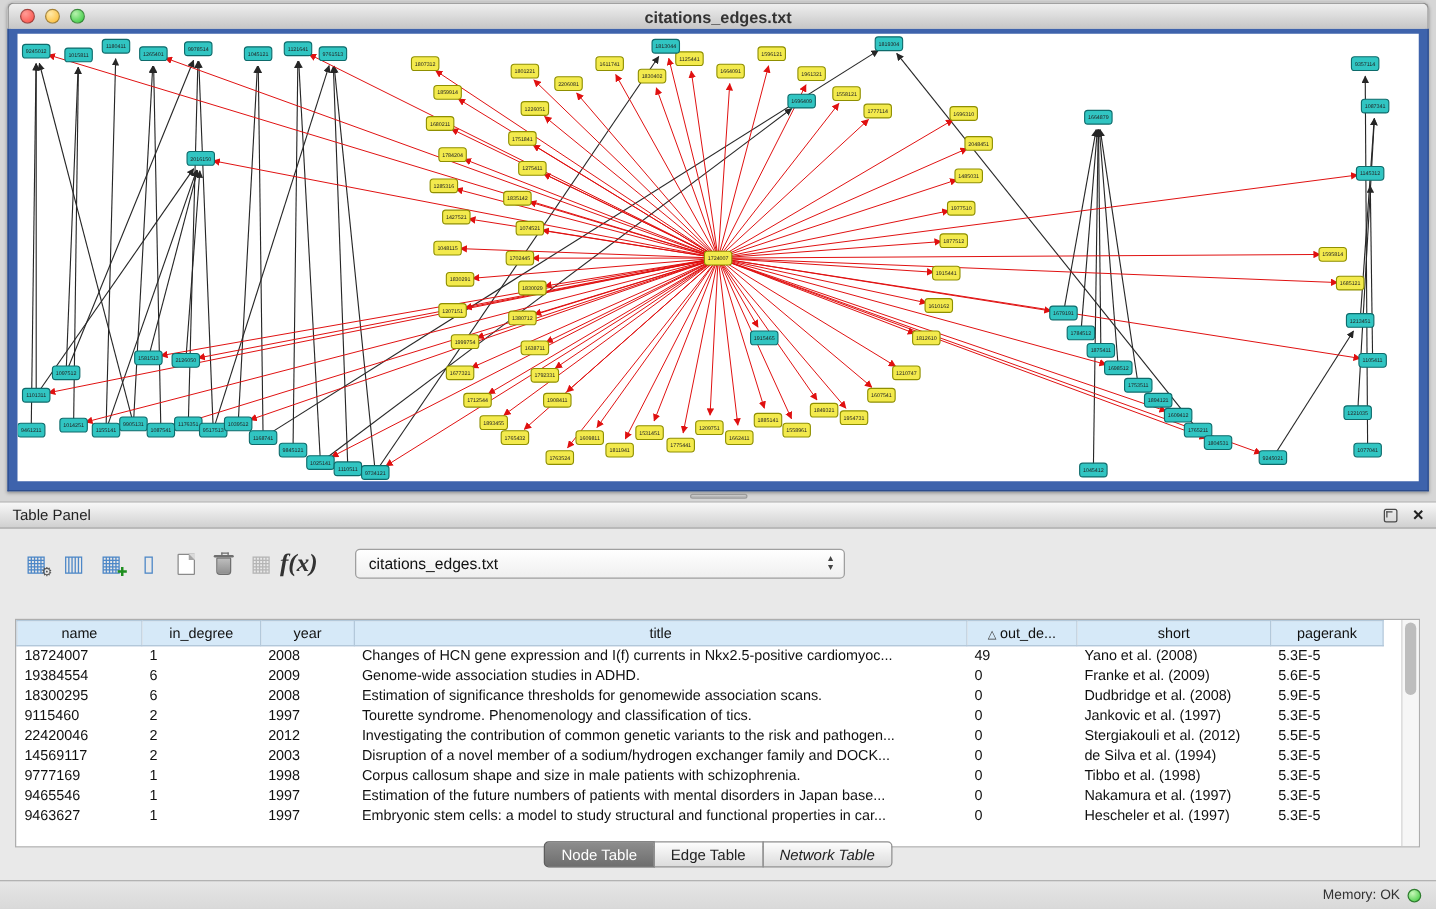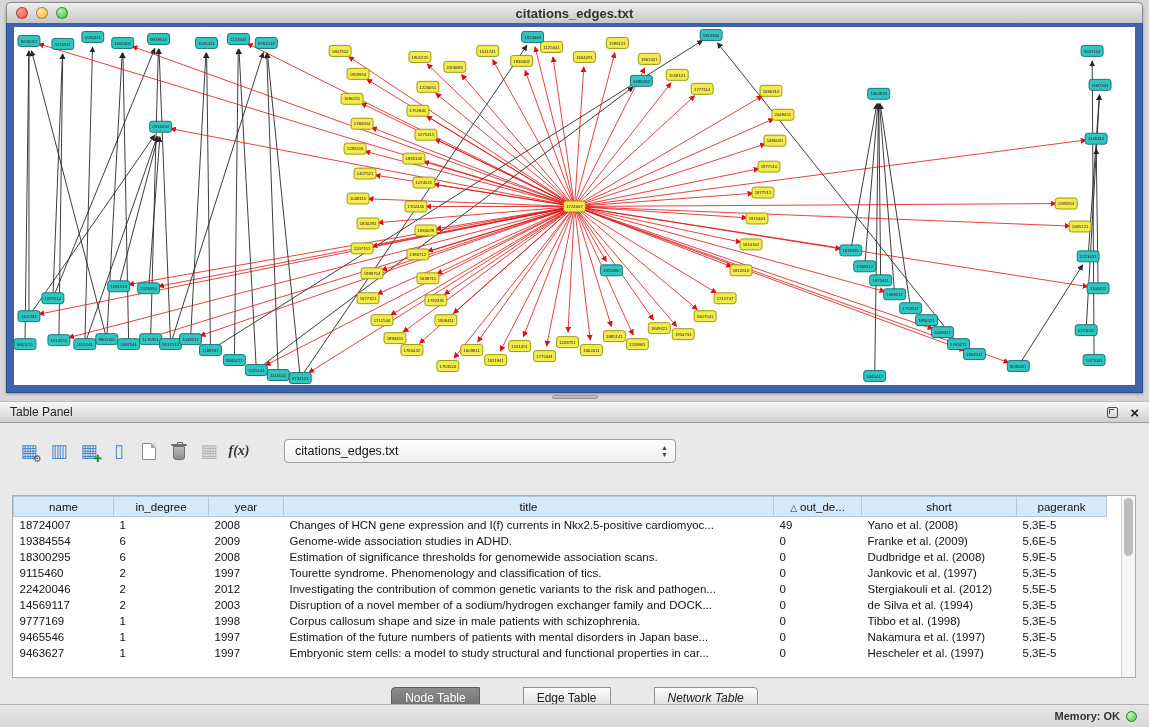--- a/index.html
+++ b/index.html
@@ -45,21 +45,21 @@
   .tp-body { position:absolute; left:0; top:423px; width:1149px; height:281px; background:#e9e9e9; }
 
   
   .toolbar { display:flex; align-items:center; margin:14px 0 0 16px; height:28px; }
   .tbtn { width:26px; height:26px; margin-right:4px; border-radius:4px; position:relative;
     display:flex; align-items:center; justify-content:center; cursor:default; }
   .tbtn .glyph { font-size:18px; line-height:18px; }
   .tbtn .badge { position:absolute; right:0px; bottom:0px; font-size:10px; line-height:10px; }
   .tbtn.disabled .glyph { color:#b5b5b5 !important; }
   .fx { font-family:"Liberation Serif","DejaVu Serif",serif; font-style:italic; font-weight:bold;
-    font-size:14px; color:#333; }
+    font-size:20px; color:#333; }
   .doc-shape { width:14px; height:17px; background:#fff; border:1px solid #8a8a8a;
     border-radius:1px; position:relative; display:block; }
   .doc-shape::after { content:""; position:absolute; right:-1px; top:-1px;
     border-style:solid; border-width:0 5px 5px 0; border-color:transparent #d9d9d9 #a5a5a5 transparent; }
   .trash-shape { width:12px; height:14px; background:linear-gradient(#bdbdbd,#8f8f8f);
     border:1px solid #6f6f6f; border-radius:1px 1px 3px 3px; position:relative; display:block; margin-top:3px; }
   .trash-shape::before { content:""; position:absolute; left:-3px; top:-3px; width:16px; height:2px;
     background:#6f6f6f; border-radius:1px; }
   .trash-shape::after { content:""; position:absolute; left:3px; top:-5px; width:4px; height:2px;
     border:1px solid #6f6f6f; border-bottom:none; }
@@ -78,33 +78,33 @@
     color:#111; height:20px; text-align:center; overflow:hidden; white-space:nowrap; cursor:default; }
   th .sort { font-size:9px; margin-right:3px; color:#333; }
   td { font-size:11.5px; color:#111; height:16px; padding:0 6px; overflow:hidden;
     white-space:nowrap; text-overflow:ellipsis; cursor:default; }
   .vscroll { position:absolute; right:0; top:0; bottom:0; width:14px; background:#f6f6f6;
     border-left:1px solid #d5d5d5; }
   .vthumb { position:absolute; left:2px; top:2px; width:9px; height:58px; border-radius:5px;
     background:#bdbdbd; }
 
   
-  .tabs { position:absolute; left:0; top:264px; width:1149px; display:flex; justify-content:center;gap:44px; }
+  .tabs { position:absolute; left:0; top:250px; width:1149px; display:flex; justify-content:center; }
   .tab { height:21px; padding:0 13px; font-size:12px; color:#222; border:1px solid #8f8f8f;
     background:linear-gradient(#fdfdfd,#dcdcdc); display:flex; align-items:center;
     margin-left:-1px; cursor:default; }
   .tab:first-child { border-radius:4px 0 0 4px; margin-left:0; }
   .tab:last-child { border-radius:0 4px 4px 0;font-style:italic; }
   .tab.active { background:linear-gradient(#8d8d8d,#6e6e6e); color:#fff; border-color:#5c5c5c; }
 
   
   .statusbar { position:absolute; left:0; bottom:0; width:1149px; height:23px;
     background:linear-gradient(#e6e6e6,#d9d9d9); border-top:1px solid #b2b2b2;
     display:flex; align-items:center; justify-content:flex-end; padding-right:12px; gap:6px; }
-  .statusbar span.lbl { font-size:11px; color:#333;font-weight:bold; }
+  .statusbar span.lbl { font-size:11px; color:#333; }
   .memory-dot { width:11px; height:11px; border-radius:50%; border:1px solid #2f7d2f;
     background:radial-gradient(circle at 35% 30%, #c7f7b9, #37c837); }
 </style>
 </head>
 <body>
 
 <div class="screen">
 
   <div class="net-window">
     <div class="titlebar">

